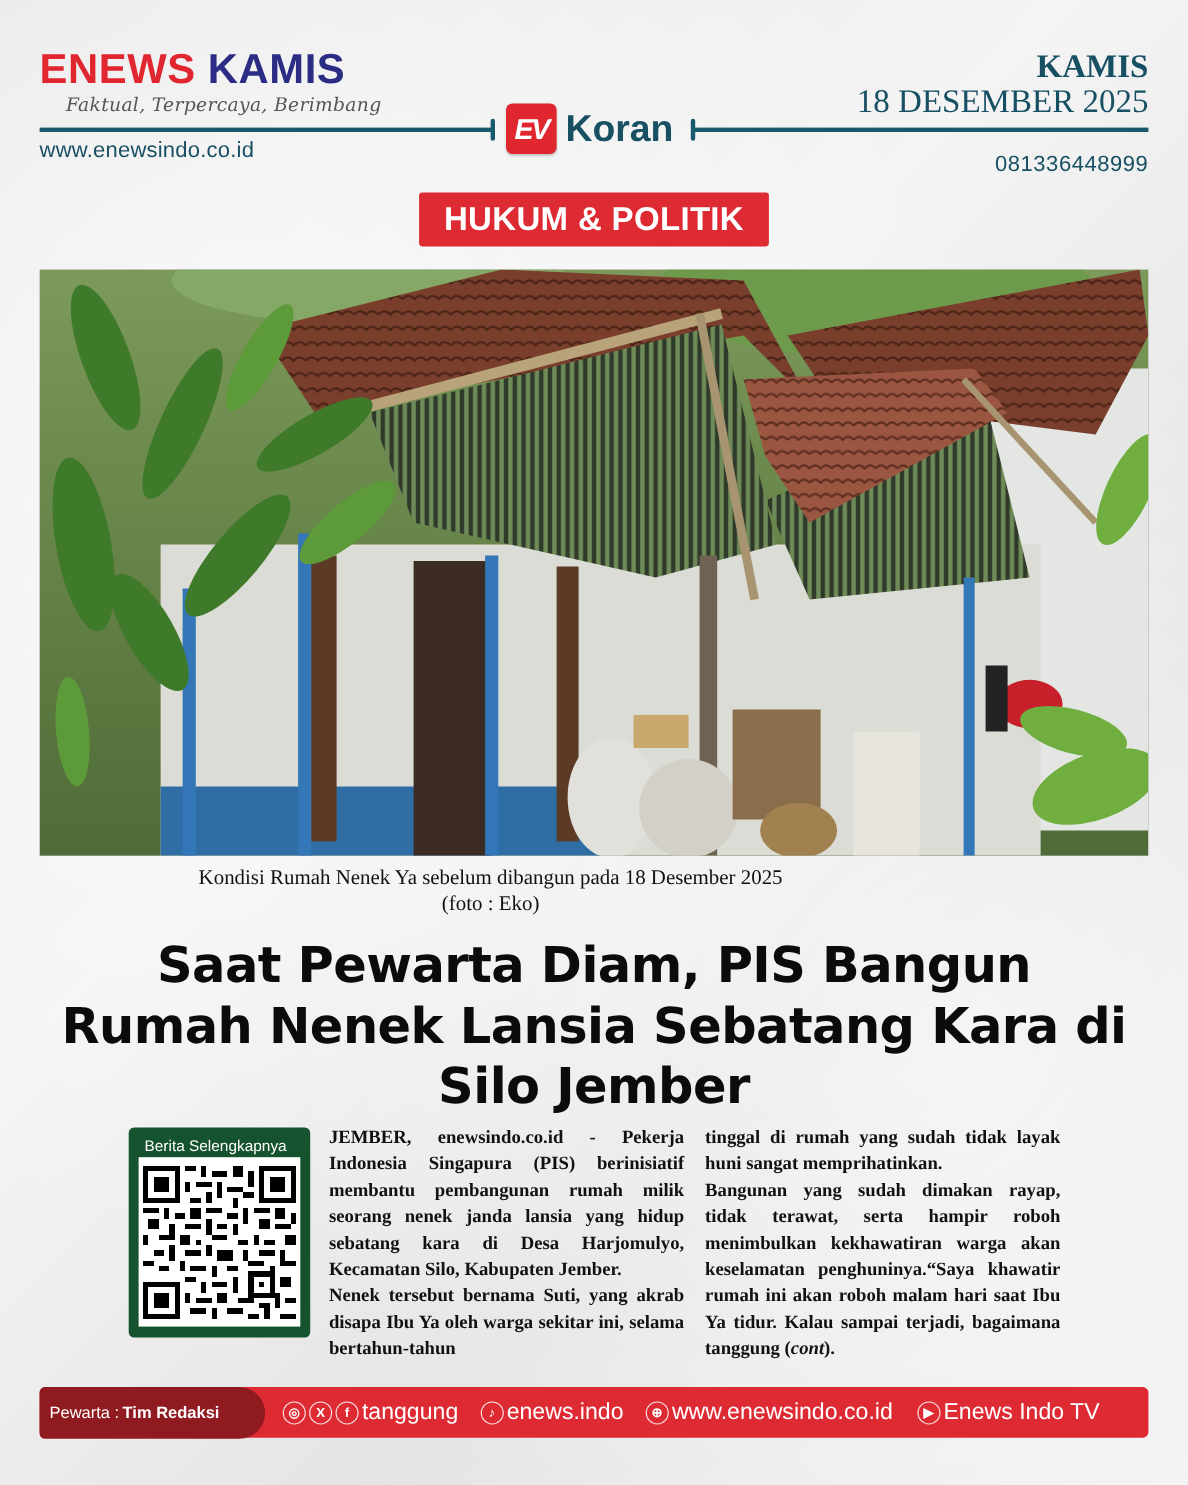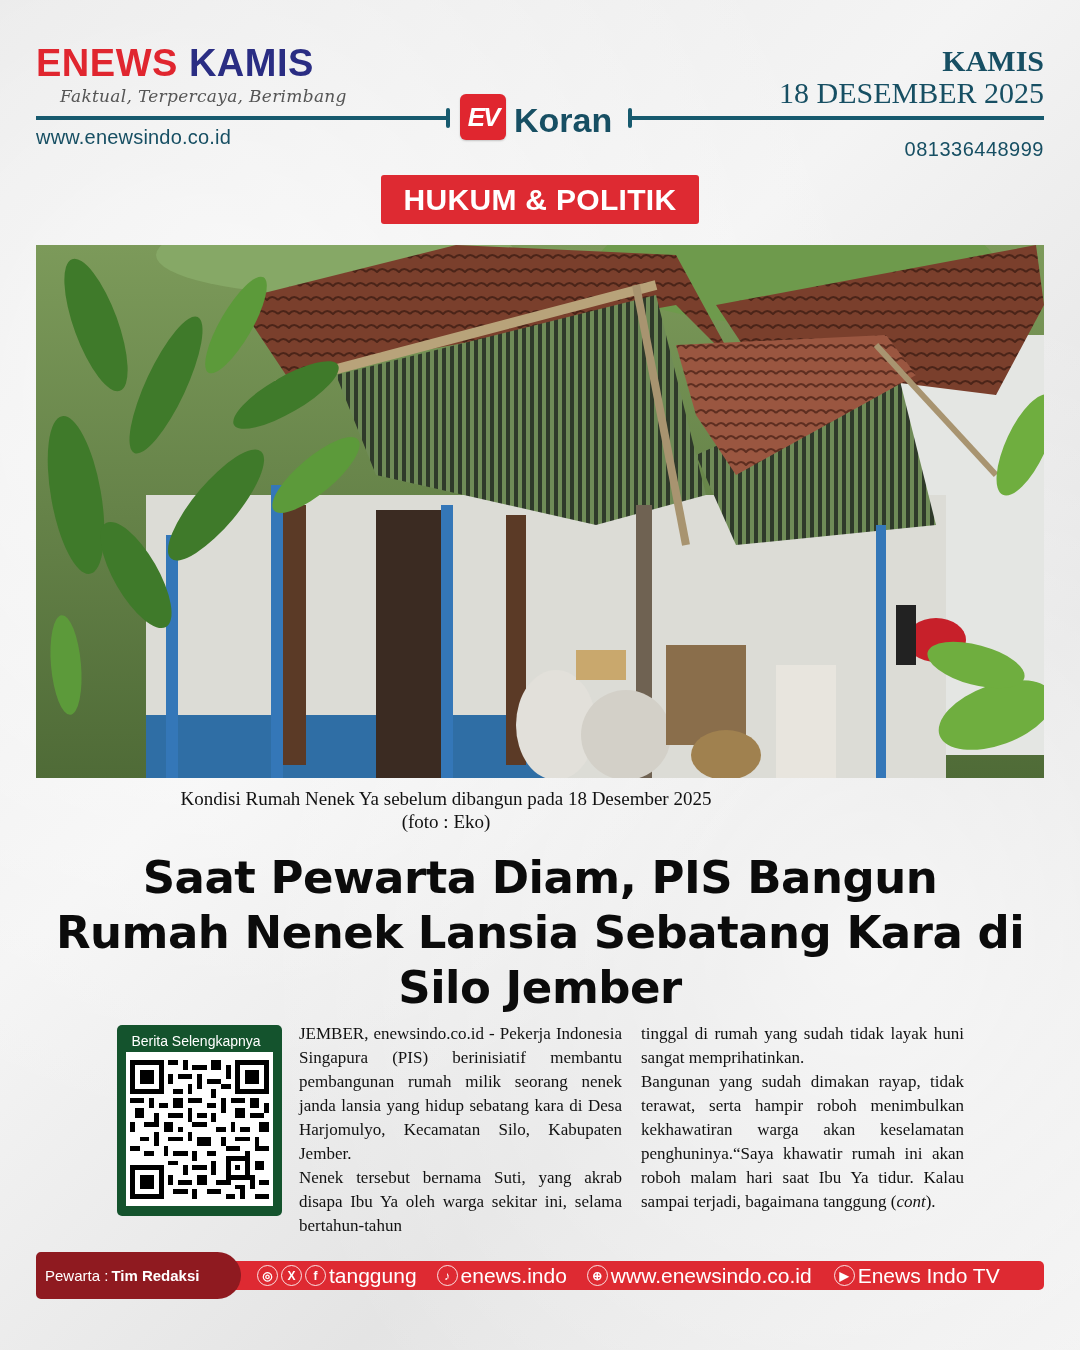--- a/index.html
+++ b/index.html
@@ -39,21 +39,21 @@
   }
   .website {
     position: absolute; left: 36px; top: 126px;
     font-size: 20px; color: #174f63; letter-spacing: 0.2px;
   }
   .phone {
     position: absolute; right: 36px; top: 126px;
     font-size: 20px; color: #174f63; letter-spacing: 0.5px; margin-top: 12px;
   }
   .koran {
-    position: absolute; left: 460px; top: 94px; display: flex; align-items: flex-end; gap: 8px;
+    position: absolute; left: 460px; top: 94px; display: flex; align-items: center; gap: 8px;
   }
   .ev-logo {
     width: 46px; height: 46px; background: #e0262f; border-radius: 6px;
     display: flex; align-items: center; justify-content: center;
     color: #fff; font-weight: 700; font-style: italic; font-size: 26px; letter-spacing: -2px;
     box-shadow: 0 1px 2px rgba(0,0,0,0.2);
   }
   .koran-label {
     font-weight: 700; font-size: 34px; color: #174f63;
   }
@@ -99,31 +99,31 @@
   .qr-title {
     color: #fff; font-size: 14px; text-align: center; height: 22px; line-height: 22px;
   }
   .qr-box {
     background: #fff; width: 147px; height: 154px; display: flex; align-items: center; justify-content: center;
   }
 
   
   .col {
     position: absolute; top: 1022px; width: 323px;
-    font-family: "Liberation Serif", serif; font-weight: 400; font-size: 17px; line-height: 24px;
+    font-family: "Liberation Serif", serif; font-weight: 700; font-size: 17px; line-height: 24px;
     text-align: justify; color: #111;
   }
   .col p { text-align: justify; }
   .col-1 { left: 299px; }
   .col-2 { left: 641px; }
   .col i { font-style: italic; }
 
   
   .footer {
-    position: absolute; left: 36px; top: 1261px; width: 1008px; height: 29px;
+    position: absolute; left: 36px; top: 1261px; width: 1008px; height: 46px;
     background: #de2a32; border-radius: 5px;
     display: flex; align-items: center;
   }
   .reporter {
     height: 47px; width: 205px; background: #8f1a20;
     border-radius: 5px 24px 24px 5px;
     display: flex; align-items: center; padding-left: 9px;
     color: #fff; font-size: 15px; white-space: nowrap;
   }
   .reporter b { font-weight: 700; margin-left: 3px; }

